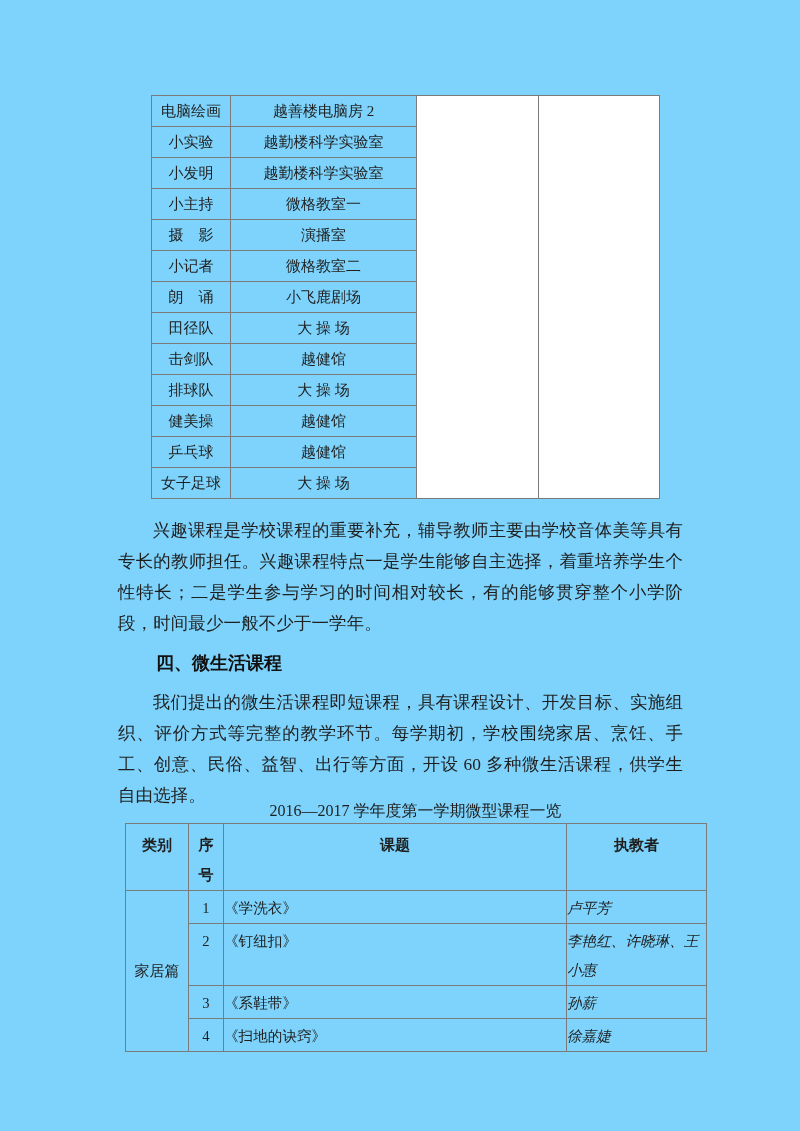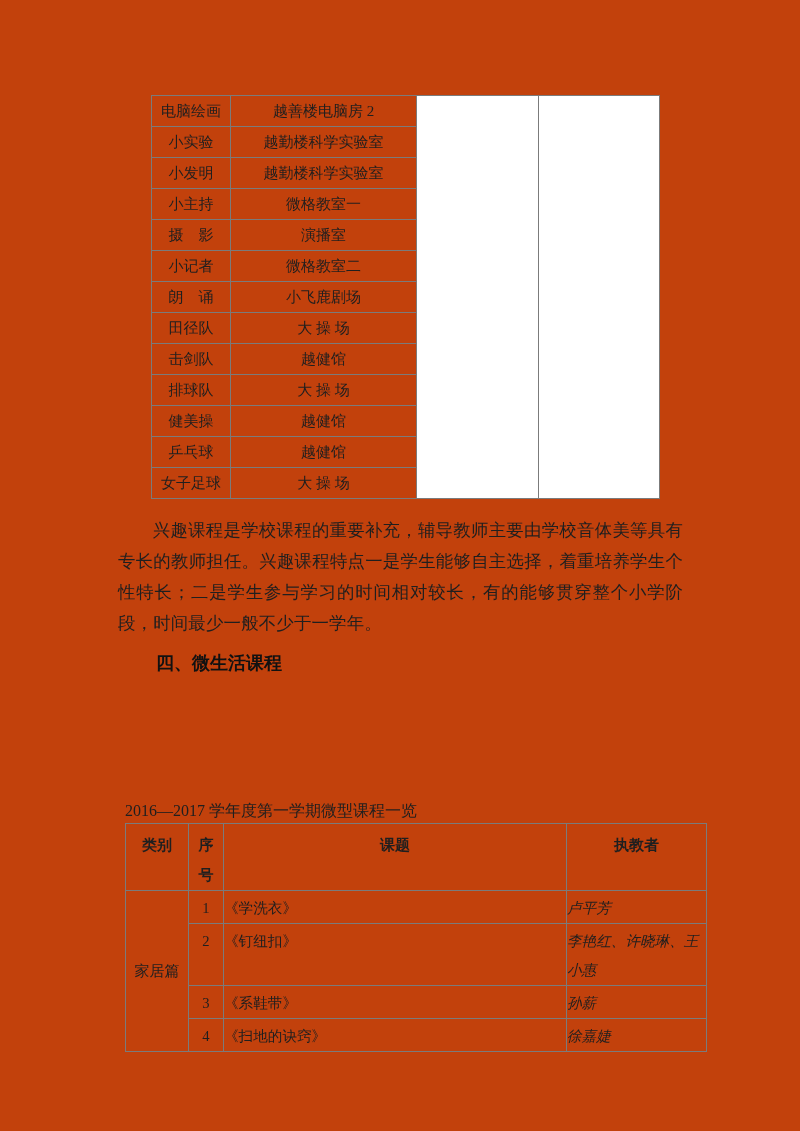--- a/index.html
+++ b/index.html
@@ -1,21 +1,21 @@
 <!DOCTYPE html>
 <html style="--bc: #7b7b7b; --tc: #1f1f1f;"><head>
 <meta charset="utf-8">
 <style>
   :root { --bc: #7b7b7b; --tc: #1f1f1f; }
   html, body { margin: 0; padding: 0; background: #ffffff; }
   #page {
     position: relative;
     width: 800px;
     height: 1131px;
-    background: #c2410c;
+    background: #7dd3fc;
     overflow: hidden;
     font-family: "Liberation Serif", "DejaVu Serif", serif;
     color: var(--tc);
   }
 
   
   .activity-table {
     position: absolute;
     left: 151px;
     top: 95px;
@@ -61,21 +61,21 @@
   }
 
   
   .bottom-section {
     position: absolute;
     left: 125px;
     top: 799px;
     width: 581px;
   }
   .table-title {
-    text-align: left;
+    text-align: center;
     font-size: 16px;
     line-height: 24px;
     height: 24px;
     white-space: nowrap;
   }
   .micro-table {
     border-collapse: collapse;
     table-layout: fixed;
     width: 581px;
     font-size: 15px;
@@ -198,20 +198,21 @@
         <tr>
           <td>女子足球</td>
           <td>大 操 场</td>
         </tr>
       </tbody>
   </table>
 
   <div class="text-block">
     <p class="body-p">兴趣课程是学校课程的重要补充，辅导教师主要由学校音体美等具有专长的教师担任。兴趣课程特点一是学生能够自主选择，着重培养学生个性特长；二是学生参与学习的时间相对较长，有的能够贯穿整个小学阶段，时间最少一般不少于一学年。</p>
     <h3 class="section-heading">四、微生活课程</h3>
+    <p class="body-p">我们提出的微生活课程即短课程，具有课程设计、开发目标、实施组织、评价方式等完整的教学环节。每学期初，学校围绕家居、烹饪、手工、创意、民俗、益智、出行等方面，开设 60 多种微生活课程，供学生自由选择。</p>
   </div>
 
   <div class="bottom-section">
     <div class="table-title">2016—2017 学年度第一学期微型课程一览</div>
     <table class="micro-table">
       <colgroup>
         <col style="width:63px">
           <col style="width:35px">
           <col style="width:343px">
           <col style="width:140px">

